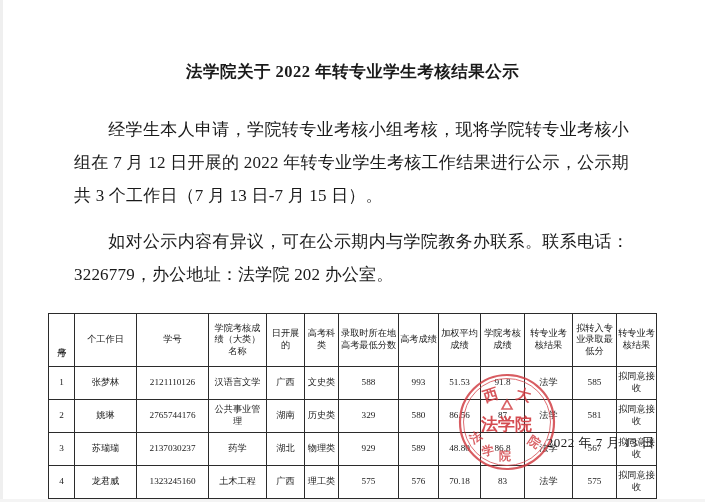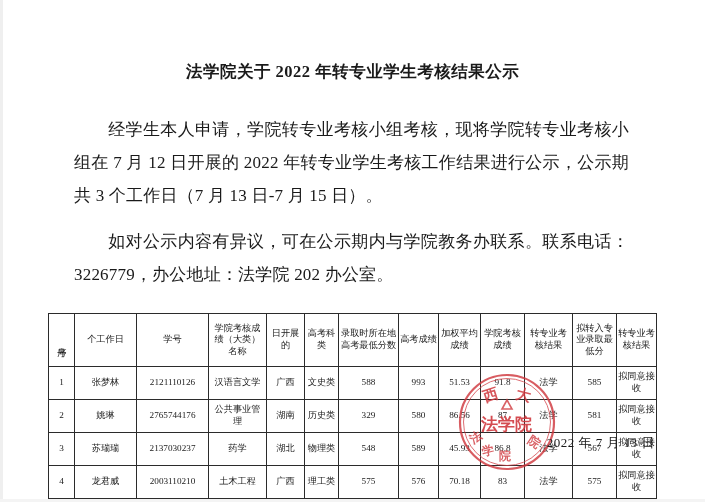--- a/index.html
+++ b/index.html
@@ -193,32 +193,32 @@
         <td>581</td>
         <td>拟同意接收</td>
       </tr>
       <tr>
         <td>3</td>
         <td>苏瑞瑞</td>
         <td>2137030237</td>
         <td>药学</td>
         <td>湖北</td>
         <td>物理类</td>
-        <td>548</td>
+        <td>929</td>
         <td>589</td>
-        <td>45.93</td>
+        <td>48.80</td>
         <td>86.8</td>
         <td>法学</td>
         <td>567</td>
         <td>拟同意接收</td>
       </tr>
       <tr>
         <td>4</td>
         <td>龙君威</td>
-        <td>2003110210</td>
+        <td>1323245160</td>
         <td>土木工程</td>
         <td>广西</td>
         <td>理工类</td>
         <td>575</td>
         <td>576</td>
         <td>70.18</td>
         <td>83</td>
         <td>法学</td>
         <td>575</td>
         <td>拟同意接收</td>

